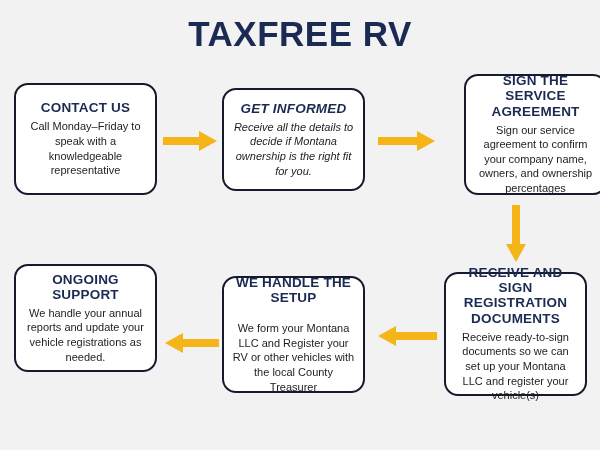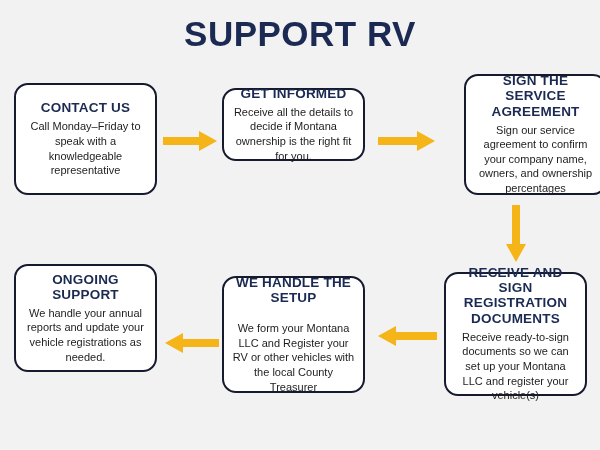--- a/index.html
+++ b/index.html
@@ -53,37 +53,37 @@
     letter-spacing: 0.2px;
   }
   .card-body {
     color: #1d1d1d;
     font-size: 11px;
     line-height: 1.33;
   }
 
   
   #card-contact   { left: 14px;  top: 83px;  width: 143px; height: 112px; }
-  #card-informed  { left: 222px; top: 88px;  width: 143px; height: 73px; }
+  #card-informed  { left: 222px; top: 88px;  width: 143px; height: 103px; font-style: italic; }
   #card-sign      { left: 464px; top: 74px;  width: 143px; height: 121px; }
   #card-receive   { left: 444px; top: 272px; width: 143px; height: 124px; }
   #card-setup     { left: 222px; top: 276px; width: 143px; height: 117px; gap: 12px; }
   #card-ongoing   { left: 14px;  top: 264px; width: 143px; height: 108px; }
 
   .arrow {
     position: absolute;
   }
   .arrow svg { display: block; }
 </style>
 </head>
 <body>
 
 <div id="canvas">
 
-  <div class="title">SUPPORT RV</div>
+  <div class="title">TAXFREE RV</div>
 
   <div class="card" id="card-contact">
     <div class="card-title">CONTACT US</div>
     <div class="card-body">Call Monday–Friday to speak with a knowledgeable representative</div>
   </div>
 
   <div class="card" id="card-informed">
     <div class="card-title">GET INFORMED</div>
     <div class="card-body">Receive all the details to decide if Montana ownership is the right fit for you.</div>
   </div>

